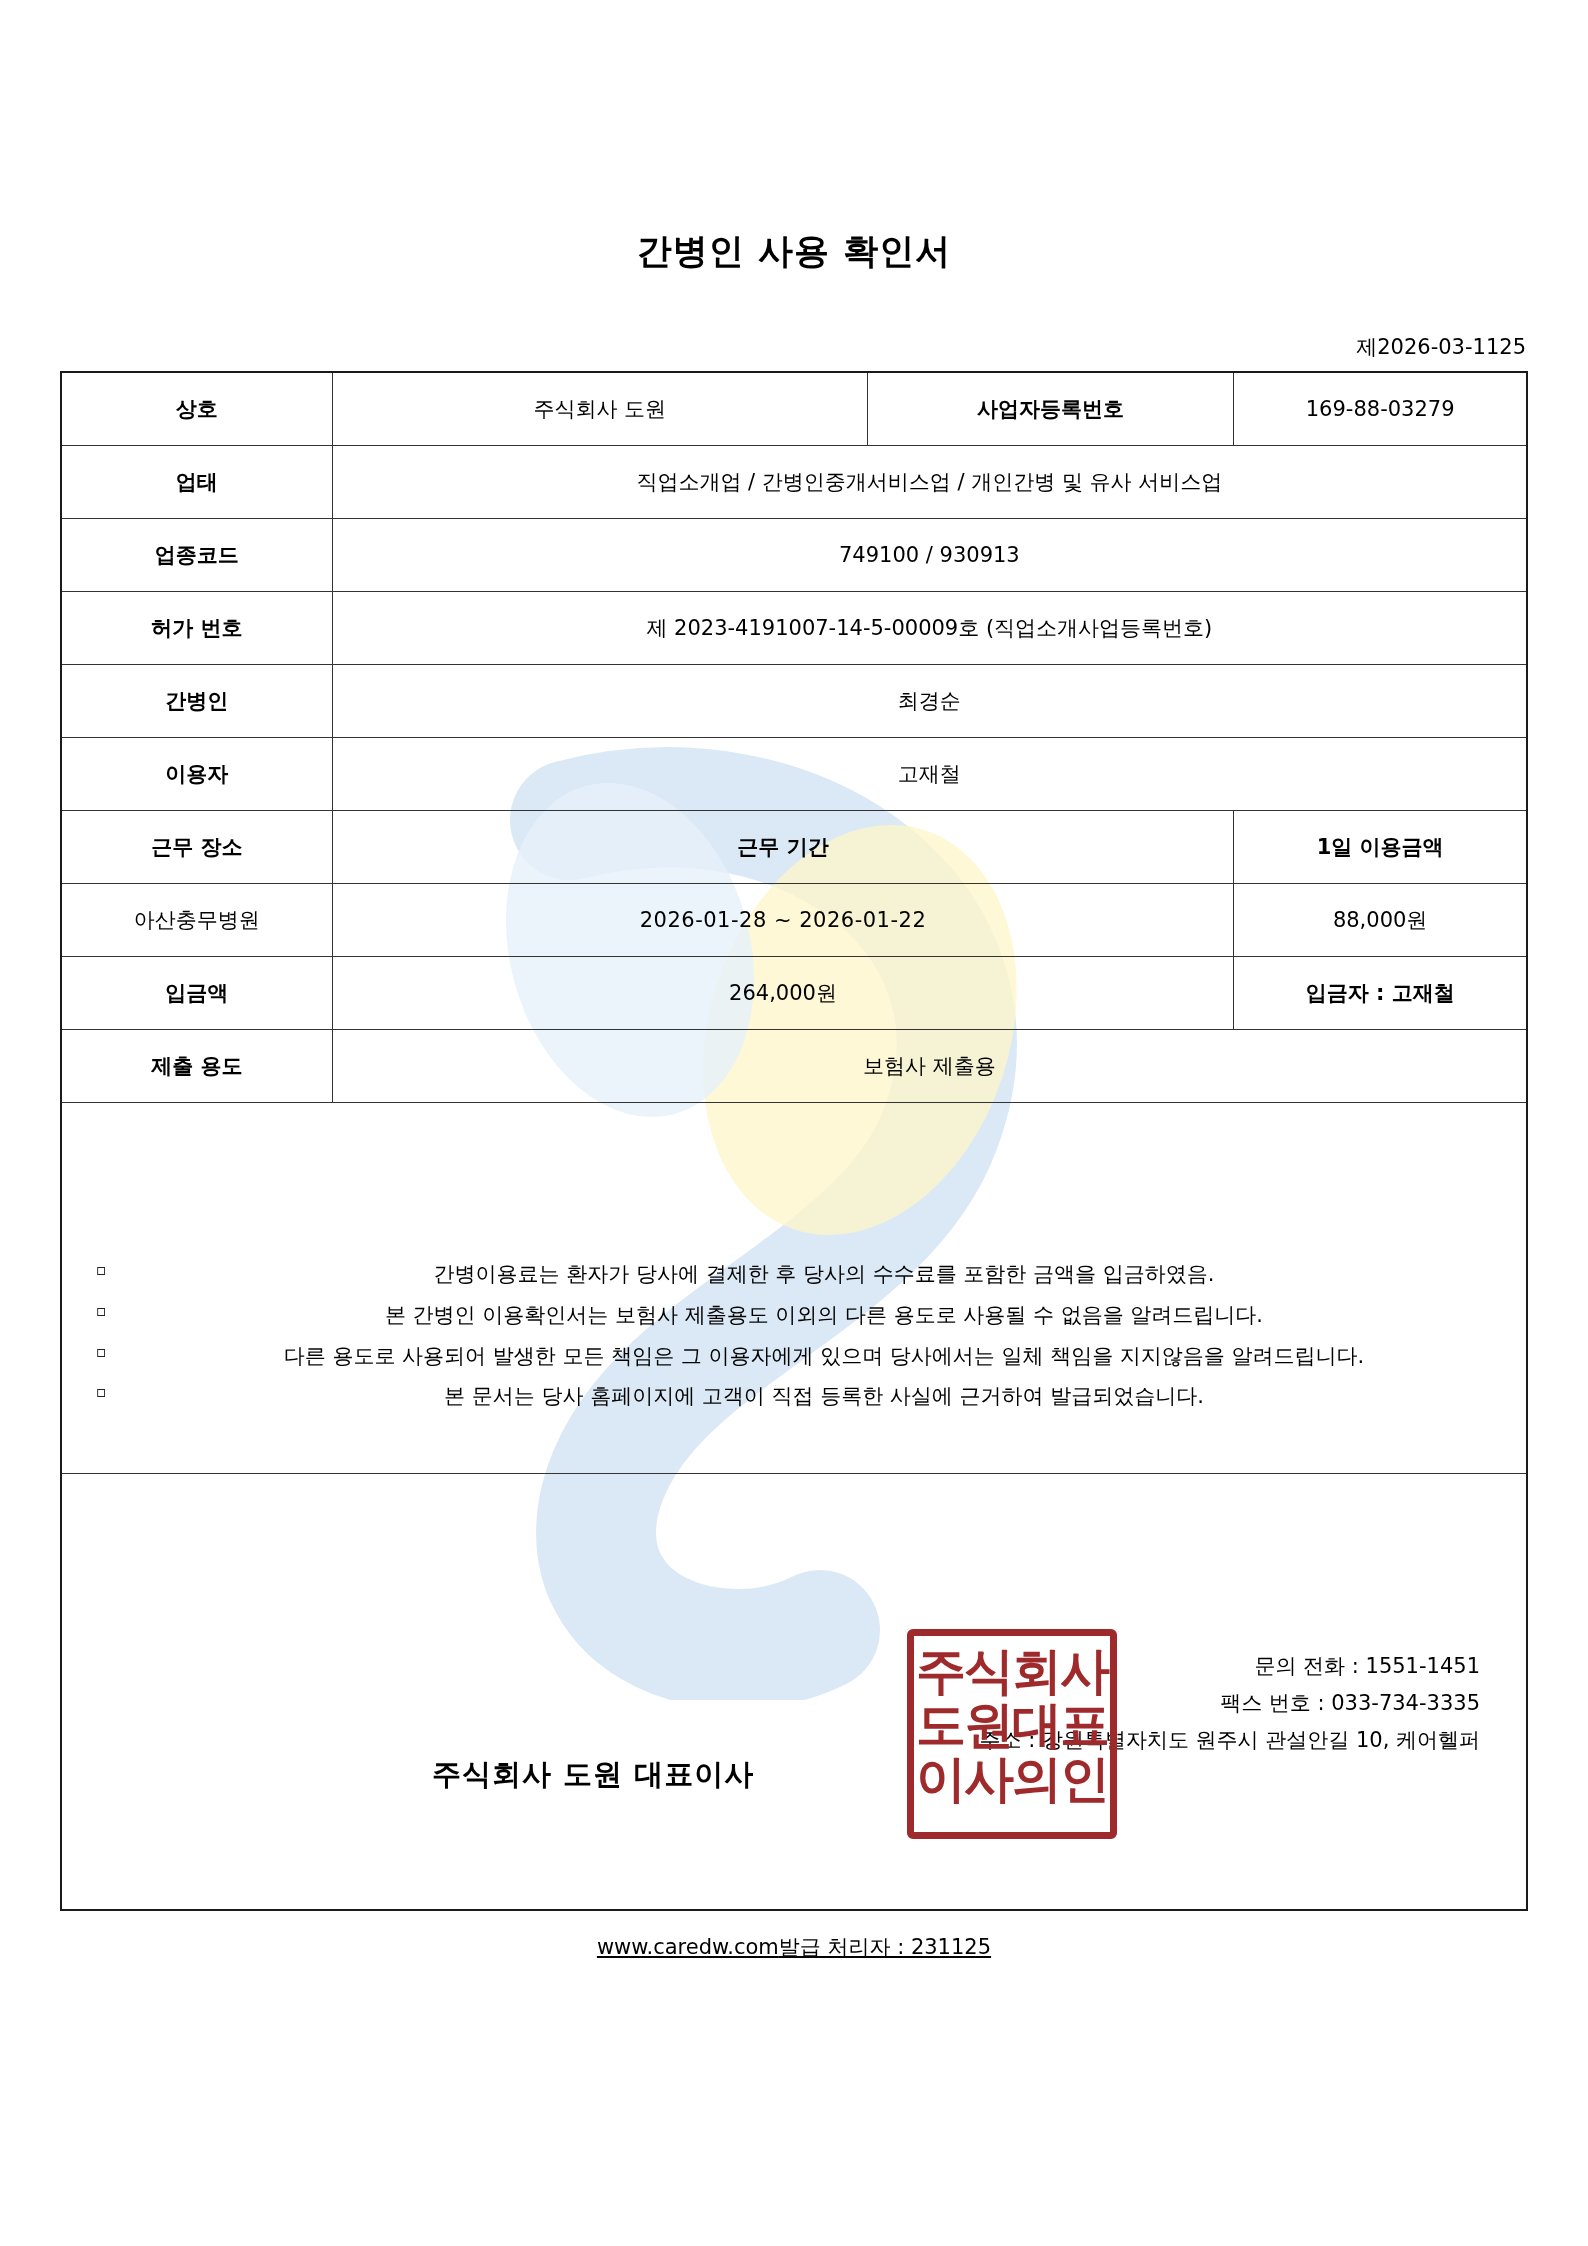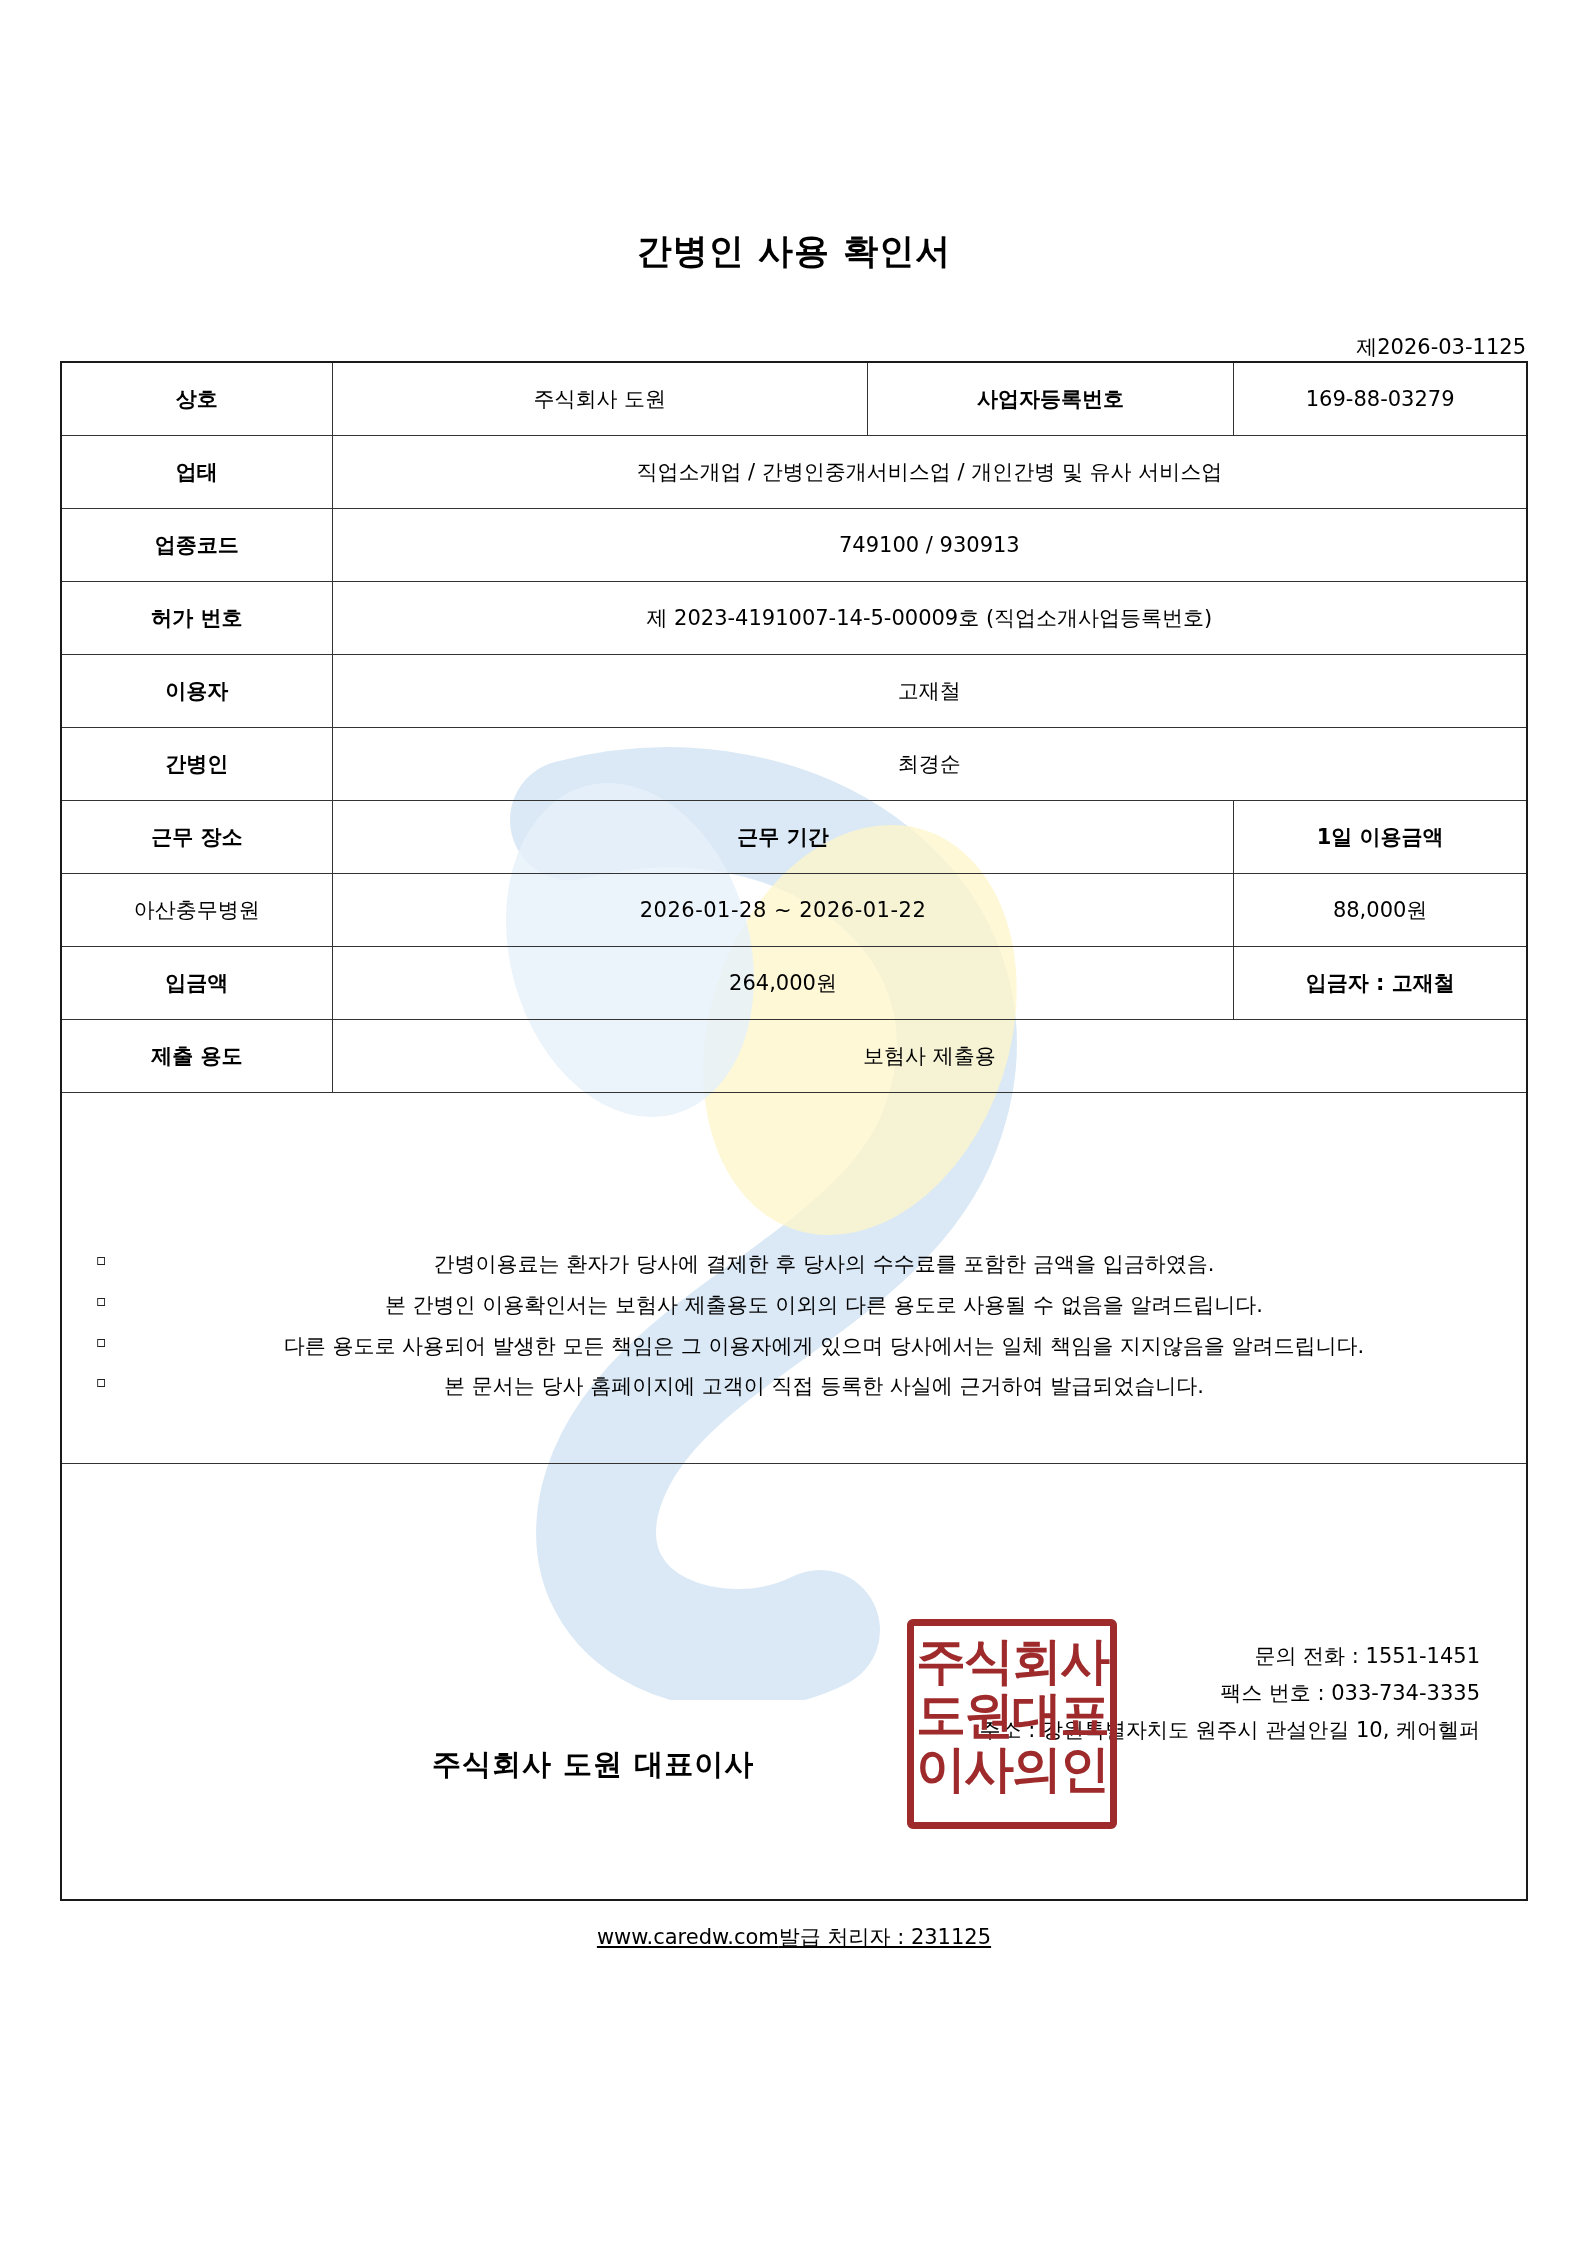--- a/index.html
+++ b/index.html
@@ -44,20 +44,21 @@
     font-weight: bold;
     letter-spacing: 1px;
     margin-top: 228px;
     margin-bottom: 0;
   }
 
   .doc-number {
     text-align: right;
     font-size: 21px;
     margin-top: 58px;
+    margin-bottom: 10px;
     padding-right: 2px;
   }
 
   table.main {
     width: 100%;
     border-collapse: collapse;
     table-layout: fixed;
     border: 2px solid #1a1a1a;
   }
   table.main td {
@@ -201,26 +202,26 @@
         </tr>
         <tr>
           <td class="lbl">업종코드</td>
           <td colspan="3" class="cell-pad">749100 / 930913</td>
         </tr>
         <tr>
           <td class="lbl">허가 번호</td>
           <td colspan="3" class="cell-pad">제 2023-4191007-14-5-00009호 (직업소개사업등록번호)</td>
         </tr>
         <tr>
+          <td class="lbl">간병인</td>
+          <td colspan="3" class="cell-pad">최경순</td>
+        </tr>
+        <tr>
           <td class="lbl">이용자</td>
           <td colspan="3" class="cell-pad">고재철</td>
-        </tr>
-        <tr>
-          <td class="lbl">간병인</td>
-          <td colspan="3" class="cell-pad">최경순</td>
         </tr>
 
 
         <tr>
           <td class="lbl">근무 장소</td>
           <td class="lbl" colspan="2">근무 기간</td>
           <td class="lbl">1일 이용금액</td>
         </tr>
         <tr>
           <td>아산충무병원</td>

